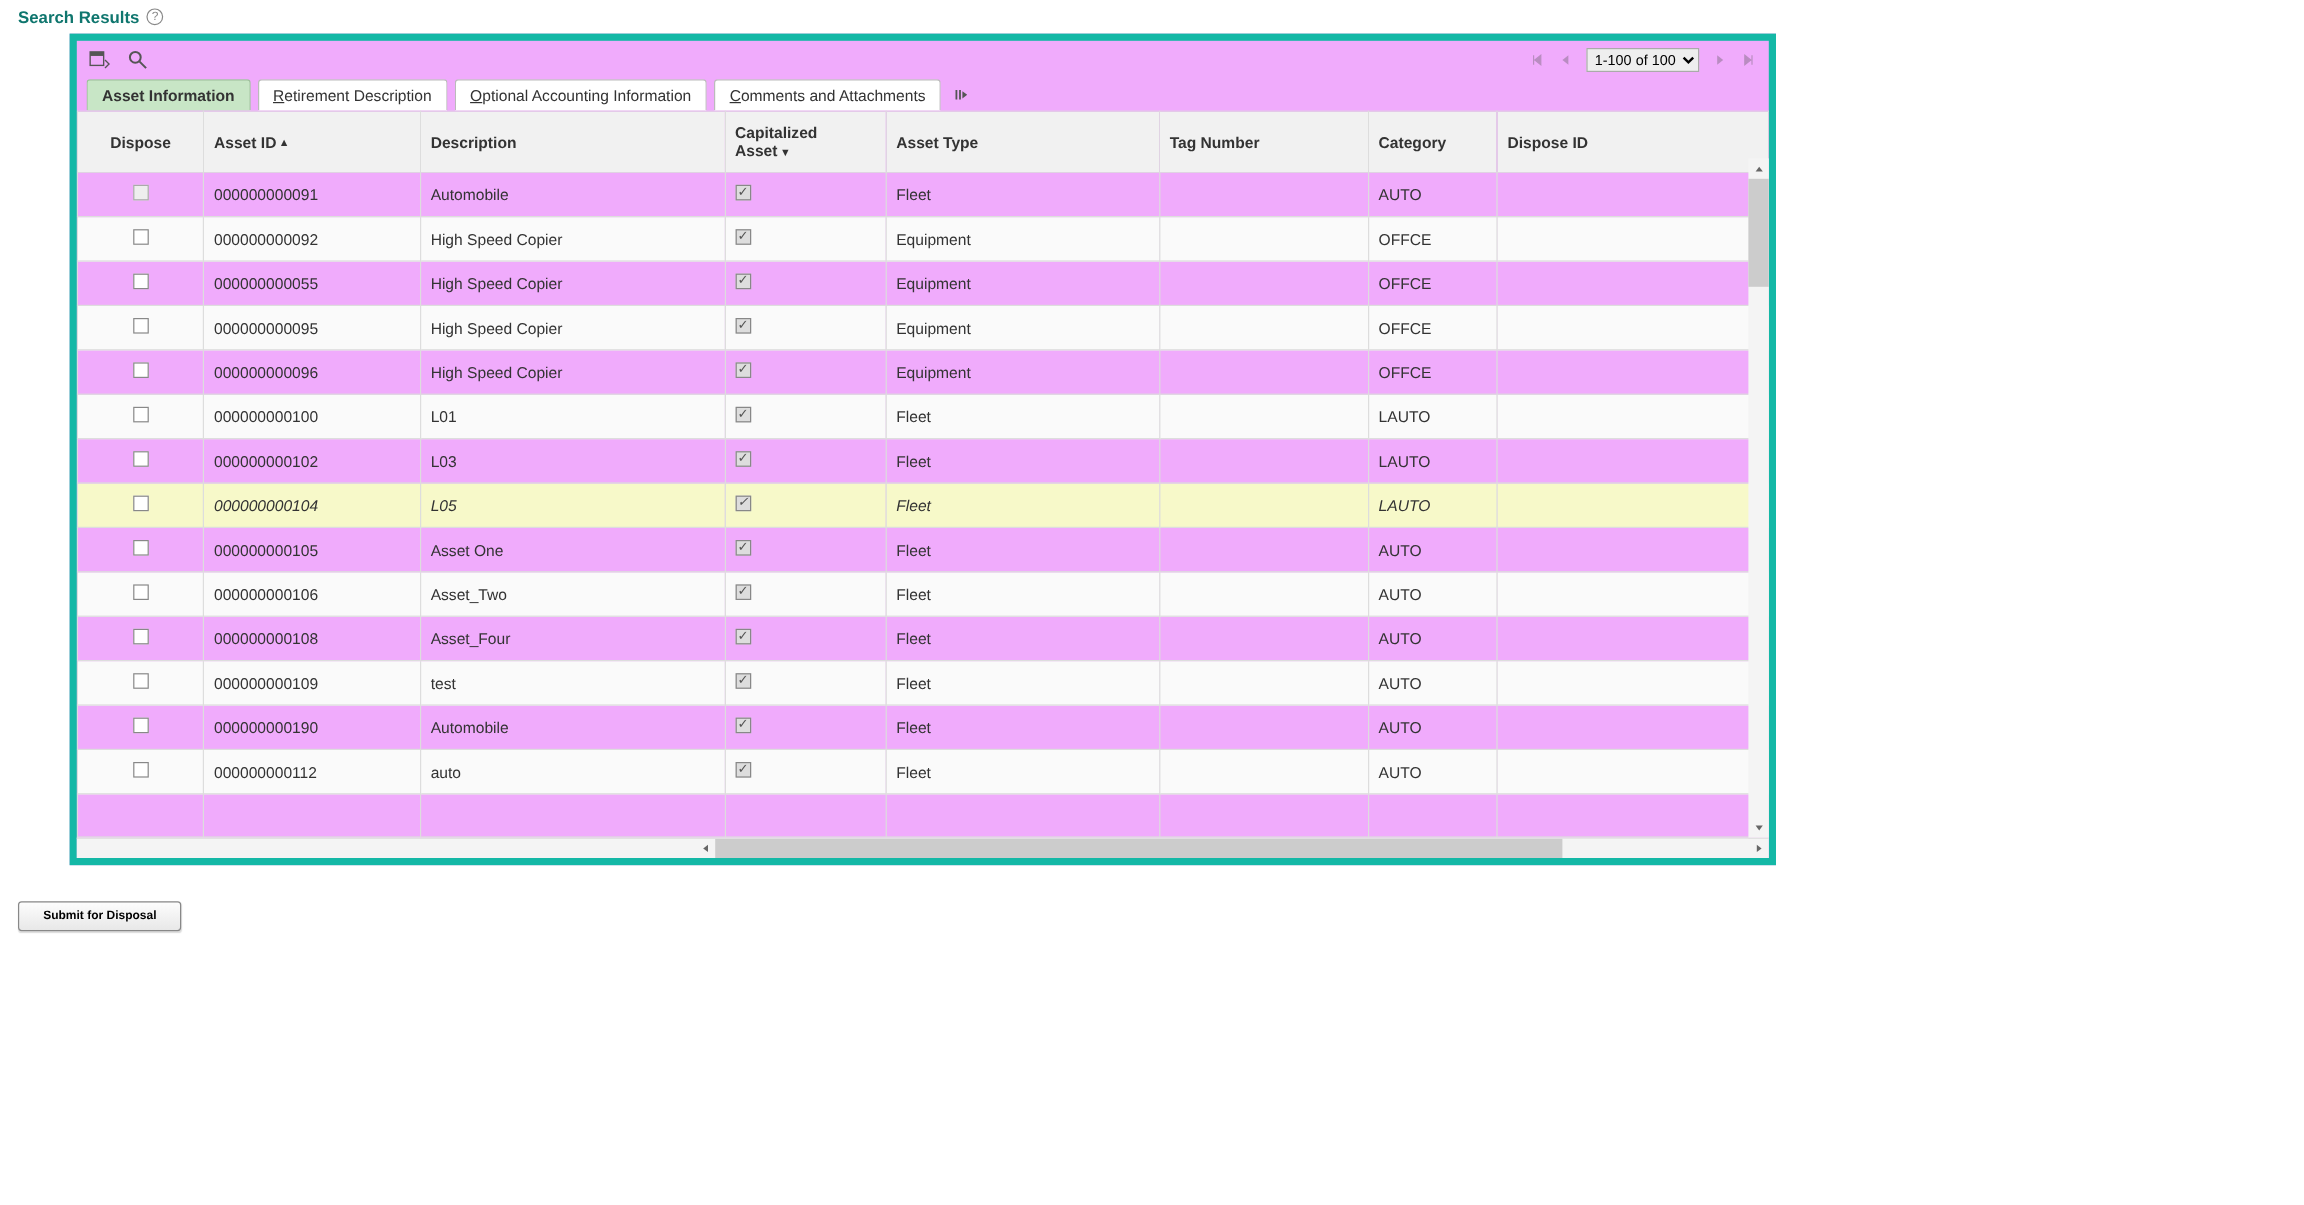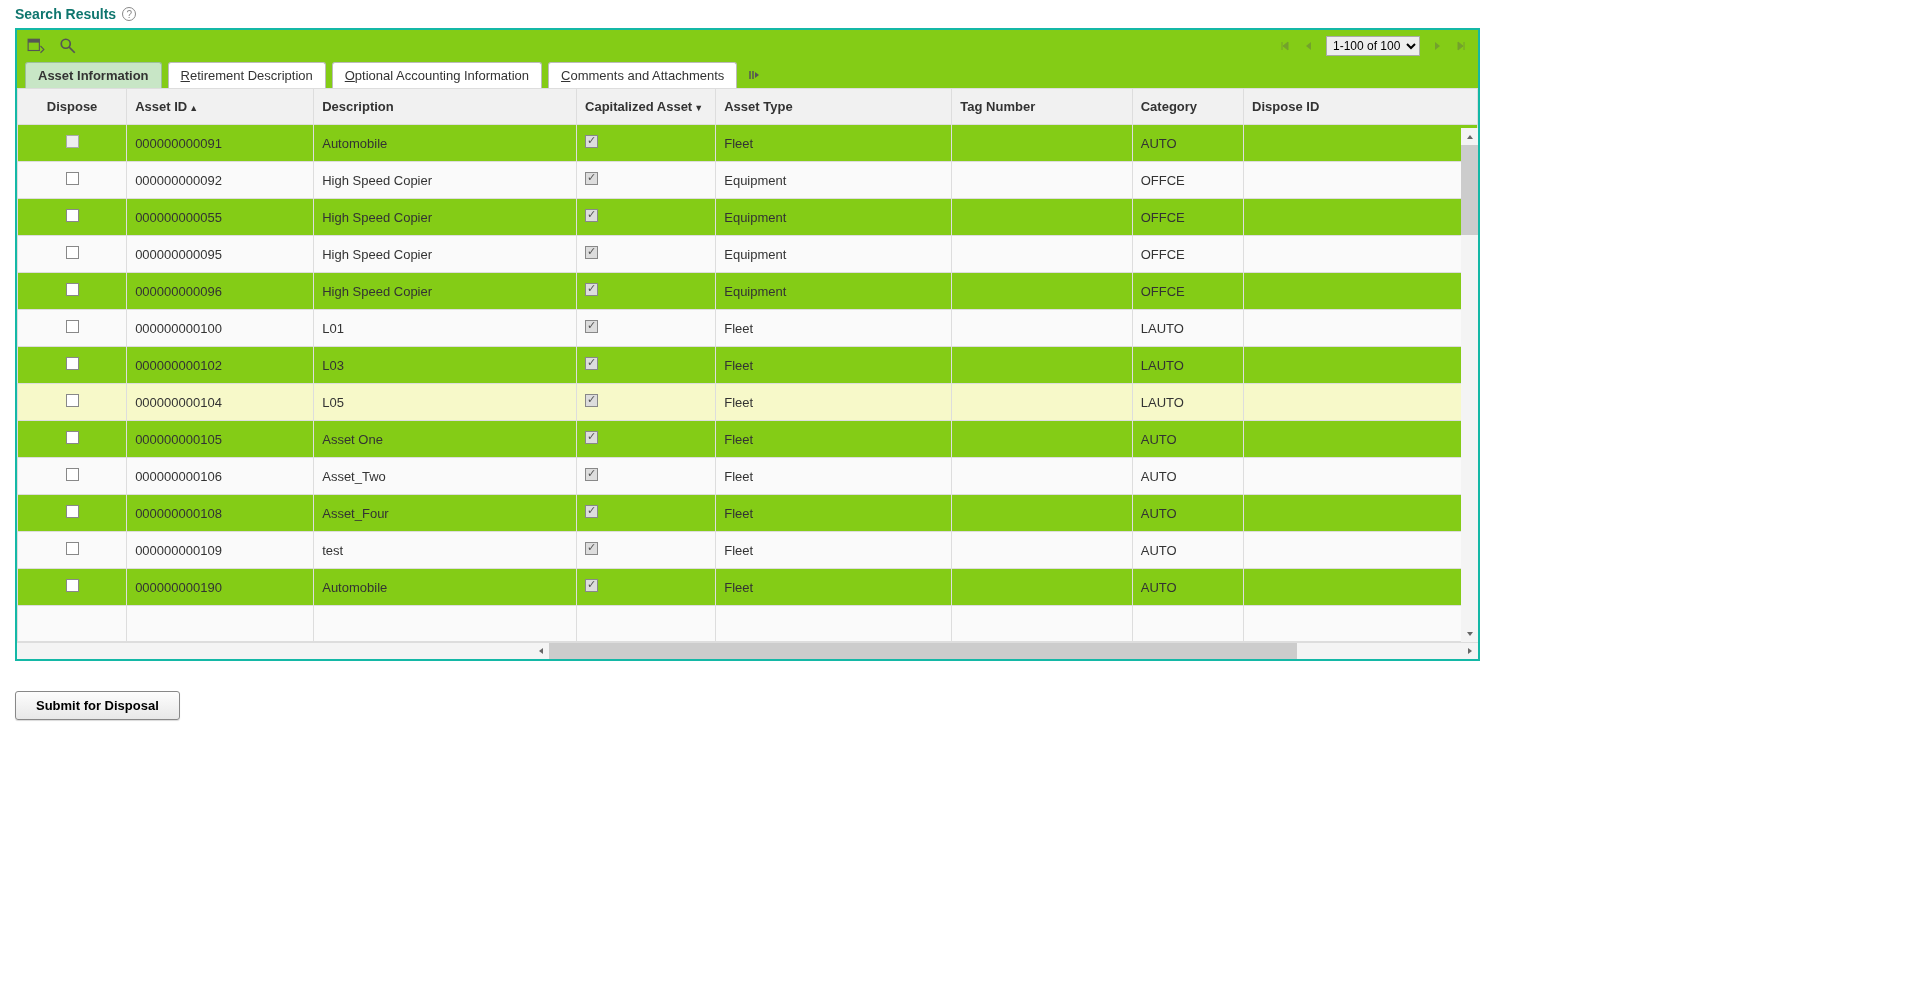--- a/index.html
+++ b/index.html
@@ -4,21 +4,21 @@
 <style>
 * { box-sizing: border-box; margin: 0; padding: 0; }
 body { font-family: Arial, Helvetica, sans-serif; font-size: 13px; color: #333; background: #fff; }
 
 .page { padding: 4px 15px; width: 1495px; }
 
 .title-row { display: flex; align-items: center; gap: 6px; padding: 2px 0 6px 0; }
 .title { color: #0f766e; font-weight: bold; font-size: 14px; }
 .help-icon { width: 14px; height: 14px; border: 1px solid #888; border-radius: 50%; display: inline-flex; align-items: center; justify-content: center; font-size: 10px; color: #888; cursor: pointer; }
 
-.grid-frame { border: 2px solid #14b8a6; background: #84cc16; }
+.grid-frame { border: 6px solid #14b8a6; background: #f0abfc; margin-left: 43px; }
 
 .toolbar { display: flex; align-items: center; justify-content: space-between; padding: 6px 10px; }
 .toolbar-left { display: flex; align-items: center; gap: 14px; }
 .toolbar-right { display: flex; align-items: center; gap: 10px; }
 
 .tool-icon { width: 18px; height: 18px; display: inline-flex; align-items: center; justify-content: center; color: #555; cursor: pointer; }
 
 .nav-arrow { width: 14px; height: 14px; display: inline-flex; align-items: center; justify-content: center; cursor: pointer; }
 .nav-arrow.disabled { opacity: 0.35; cursor: default; }
 .nav-arrow svg { width: 12px; height: 12px; }
@@ -30,21 +30,21 @@
 .tab.active { background: #c8e6c6; font-weight: bold; border-color: #9cbf9a; }
 .tab .ul { text-decoration: underline; }
 .tab-expand { padding: 4px 4px; cursor: pointer; display: inline-flex; align-items: center; }
 
 .table-wrap { position: relative; }
 .grid-scroll { overflow: auto; max-height: 610px; }
 table.grid { width: 100%; border-collapse: collapse; table-layout: fixed; }
 table.grid th, table.grid td { border: 1px solid #ddd; padding: 10px 8px; text-align: left; font-size: 13px; vertical-align: middle; }
 table.grid thead th { background: #f1f1f1; font-weight: bold; position: sticky; top: 0; z-index: 2; }
 table.grid tbody tr:nth-child(even) { background: #fafafa; }
-table.grid tbody tr.highlight { background: #f7f9c9 !important; }
+table.grid tbody tr.highlight { background: #f7f9c9 !important; font-style: italic; }
 
 .col-dispose { width: 98px; text-align: center !important; }
 .col-asset-id { width: 168px; }
 .col-desc { width: 236px; }
 .col-cap { width: 125px; text-align: left; }
 .col-type { width: 212px; }
 .col-tag { width: 162px; }
 .col-cat { width: 100px; }
 .col-serial { width: 210px; }
 
@@ -55,21 +55,21 @@
 .cell-checkbox.checked::after { content: "✓"; position: absolute; left: 1px; top: -2px; font-size: 11px; color: #555; }
 .cell-checkbox.dim { background: #eee; border-color:#aaa; }
 
 .hscroll-bar { height: 17px; background: #f4f4f4; border-top: 1px solid #ddd; position: relative; display: flex; align-items: center; }
 .hscroll-btn { width: 17px; height: 17px; display: inline-flex; align-items: center; justify-content: center; cursor: pointer; color: #666; }
 .hscroll-track { flex: 1; height: 100%; position: relative; background: #f4f4f4; }
 .hscroll-thumb { position: absolute; left: 0; top: 0; height: 100%; width: 82%; background: #ccc; }
 .hscroll-left { margin-left: 515px; }
 
 .submit-row { padding: 30px 0 10px 0; }
-.submit-btn { border: 1px solid #888; background: linear-gradient(#fdfdfd,#e8e8e8); border-radius: 3px; padding: 6px 20px; font-weight: bold; font-size: 13px; cursor: pointer; box-shadow: 0 1px 1px rgba(0,0,0,0.15); }
+.submit-btn { border: 1px solid #888; background: linear-gradient(#fdfdfd,#e8e8e8); border-radius: 3px; padding: 6px 20px; font-weight: bold; font-size: 10px; cursor: pointer; box-shadow: 0 1px 1px rgba(0,0,0,0.15); }
 
 .vscroll { position: absolute; right: 0; top: 40px; bottom: 0; width: 17px; background: #f4f4f4; display: flex; flex-direction: column; align-items: center; z-index: 3; }
 .vscroll-btn { width: 17px; height: 17px; display: flex; align-items: center; justify-content: center; cursor: pointer; color: #666; }
 .vscroll-track { flex: 1; width: 100%; position: relative; }
 .vscroll-thumb { position: absolute; top: 0; left: 0; width: 100%; height: 90px; background: #ccc; }
 </style>
 </head>
 <body>
 
 <div class="page">
@@ -278,20 +278,30 @@
                 <td class="col-dispose"><span class="cell-checkbox"></span></td>
                 <td class="col-asset-id">000000000190</td>
                 <td class="col-desc">Automobile</td>
                 <td class="col-cap"><span class="cell-checkbox checked"></span></td>
                 <td class="col-type">Fleet</td>
                 <td class="col-tag"></td>
                 <td class="col-cat">AUTO</td>
                 <td class="col-serial"></td>
               </tr>
               <tr>
+                <td class="col-dispose"><span class="cell-checkbox"></span></td>
+                <td class="col-asset-id">000000000112</td>
+                <td class="col-desc">auto</td>
+                <td class="col-cap"><span class="cell-checkbox checked"></span></td>
+                <td class="col-type">Fleet</td>
+                <td class="col-tag"></td>
+                <td class="col-cat">AUTO</td>
+                <td class="col-serial"></td>
+              </tr>
+              <tr>
                 <td class="col-dispose">&nbsp;</td>
                 <td class="col-asset-id">&nbsp;</td>
                 <td class="col-desc">&nbsp;</td>
                 <td class="col-cap">&nbsp;</td>
                 <td class="col-type">&nbsp;</td>
                 <td class="col-tag">&nbsp;</td>
                 <td class="col-cat">&nbsp;</td>
                 <td class="col-serial">&nbsp;</td>
               </tr>
             </tbody>

